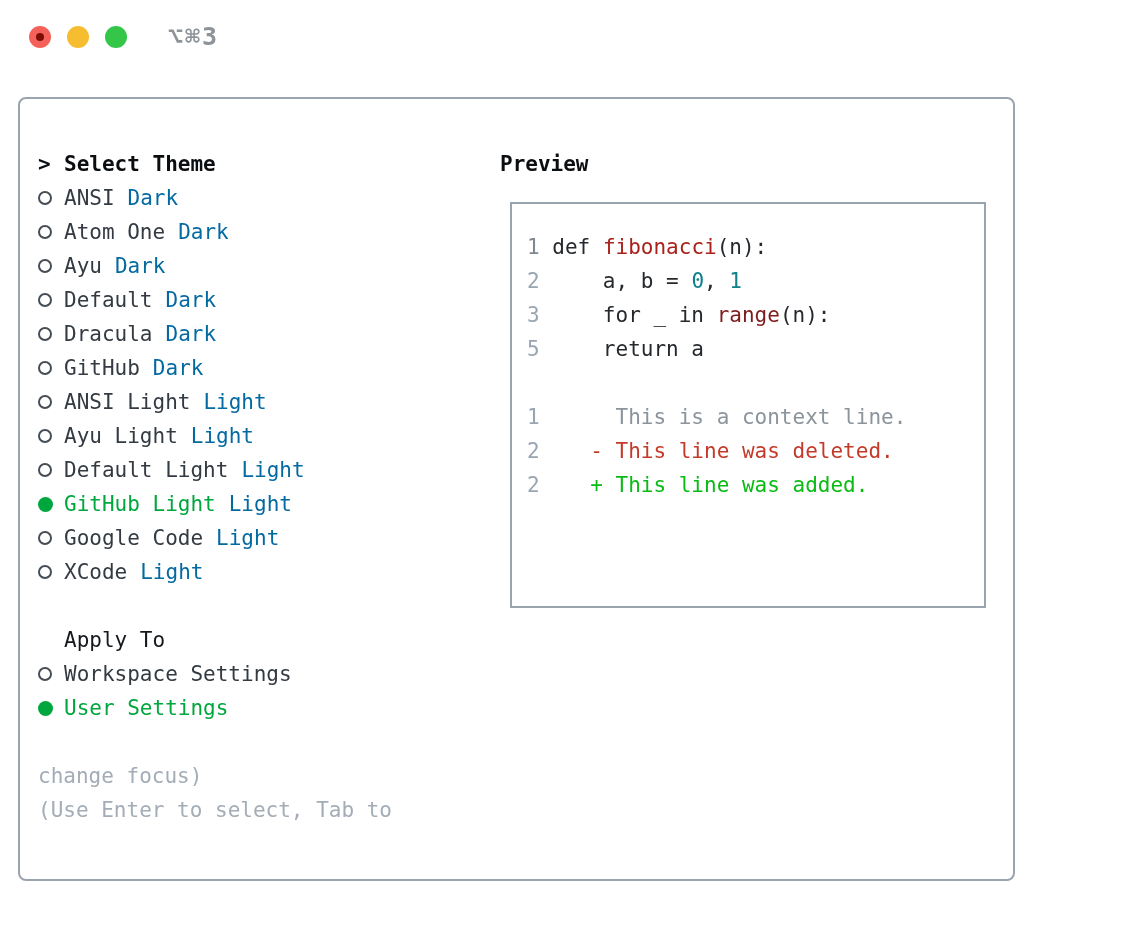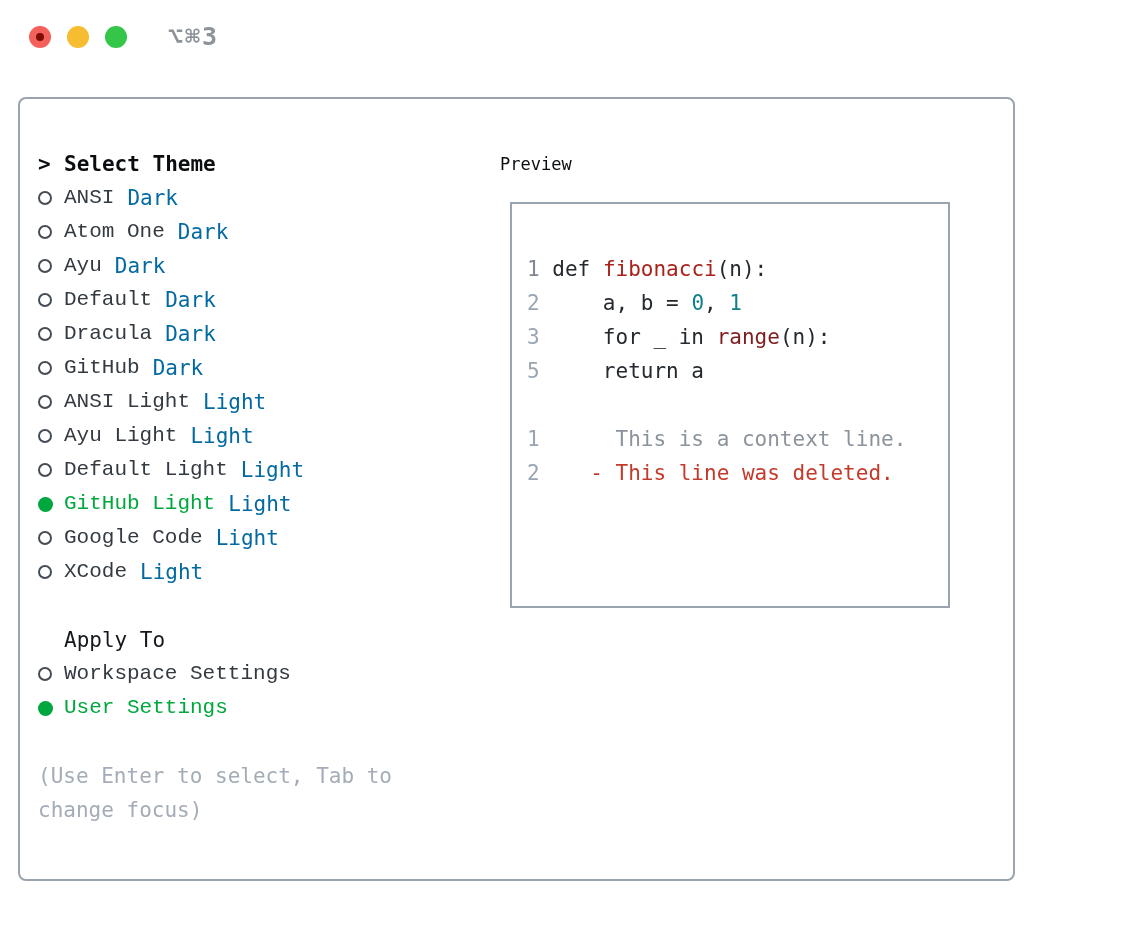--- a/index.html
+++ b/index.html
@@ -21,31 +21,31 @@
          border:2px solid #9aa4ae;border-radius:8px;background:#ffffff;}
 
   
   .list{position:absolute;left:18px;top:48px;font-size:21px;line-height:34px;color:#333a41;}
   .row{display:flex;height:34px;align-items:center;}
   .marker{width:26px;display:flex;align-items:center;flex:none;}
   .prompt{font-weight:bold;color:#0b0e11;}
   .hdr{font-weight:bold;color:#0b0e11;}
   .dot{width:14px;height:14px;border-radius:50%;border:2px solid #454c54;box-sizing:border-box;}
   .dot.filled{width:15px;height:15px;border:none;background:#00a73e;}
-  .name{color:#333a41;font-family:Liberation Mono, monospace;}
+  .name{color:#333a41;}
   .name.sel{color:#00a73e;text-align:center;}
   .variant{color:#0369a1;margin-left:13px;}
   .apply-hdr{color:#14181d;}
   .gap{height:34px;}
   .hint{color:#a3acb7;height:34px;line-height:34px;}
 
   
-  .preview-hdr{position:absolute;left:480px;top:48px;font-size:17px;line-height:34px;font-weight:normal;color:#0b0e11;}
-  .pbox{position:absolute;left:490px;top:103px;width:440px;height:406px;box-sizing:border-box;
-        border:2px solid #9aa4ae;background:#ffffff;padding:48px 0 0 15px;
+  .preview-hdr{position:absolute;left:480px;top:48px;font-size:21px;line-height:34px;font-weight:bold;color:#0b0e11;}
+  .pbox{position:absolute;left:490px;top:103px;width:476px;height:406px;box-sizing:border-box;
+        border:2px solid #9aa4ae;background:#ffffff;padding:26px 0 0 15px;
         font-size:21px;line-height:34px;overflow:hidden;}
   .cl{white-space:pre;height:34px;}
   .g{color:#9aa5b2;}
   .g1{color:#7e8792;}
   .c{color:#24292e;}
   .fn{color:#a8211a;}
   .num{color:#0f808b;}
   .call{color:#7f1d1d;}
   .ctx{color:#8b939c;}
   .del{color:#c43a2a;margin-top:8px;}
@@ -175,32 +175,33 @@
           <div class="row">
             <span class="marker">
               <span class="dot filled"></span>
             </span>
             <span class="name sel">User Settings</span>
           </div>
         </div>
 
       <div class="gap"></div>
 
+      <div class="hint">change focus)</div>
       <div class="hint">(Use Enter to select, Tab to</div>
-      <div class="hint">change focus)</div>
     </div>
 
     <div class="preview-hdr">Preview</div>
 
     <div class="pbox">
       <div>
           <div class="cl"><span class="g1">1</span><span class="c"> def </span><span class="fn">fibonacci</span><span class="c">(n):</span></div>
           <div class="cl"><span class="g">2</span><span class="c">     a, b = </span><span class="num">0</span><span class="c">, </span><span class="num">1</span></div>
           <div class="cl"><span class="g">3</span><span class="c">     for _ in </span><span class="call">range</span><span class="c">(n):</span></div>
           <div class="cl"><span class="g">5</span><span class="c">     return a</span></div>
           <div class="cl"></div>
           <div class="cl"><span class="g">1</span><span class="ctx">      This is a context line.</span></div>
           <div class="cl"><span class="g">2</span><span class="del">    - This line was deleted.</span></div>
+          <div class="cl"><span class="g">2</span><span class="add">    + This line was added.</span></div>
         </div>
     </div>
 
   </div>
 </div>
 
 </body></html>

